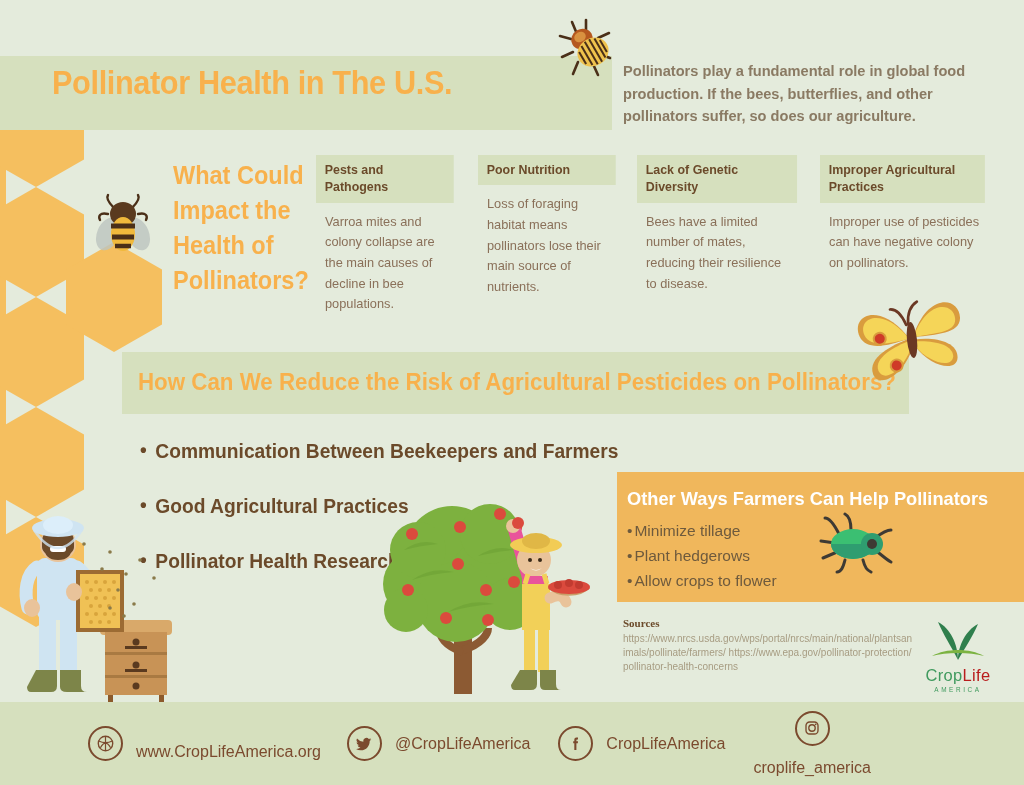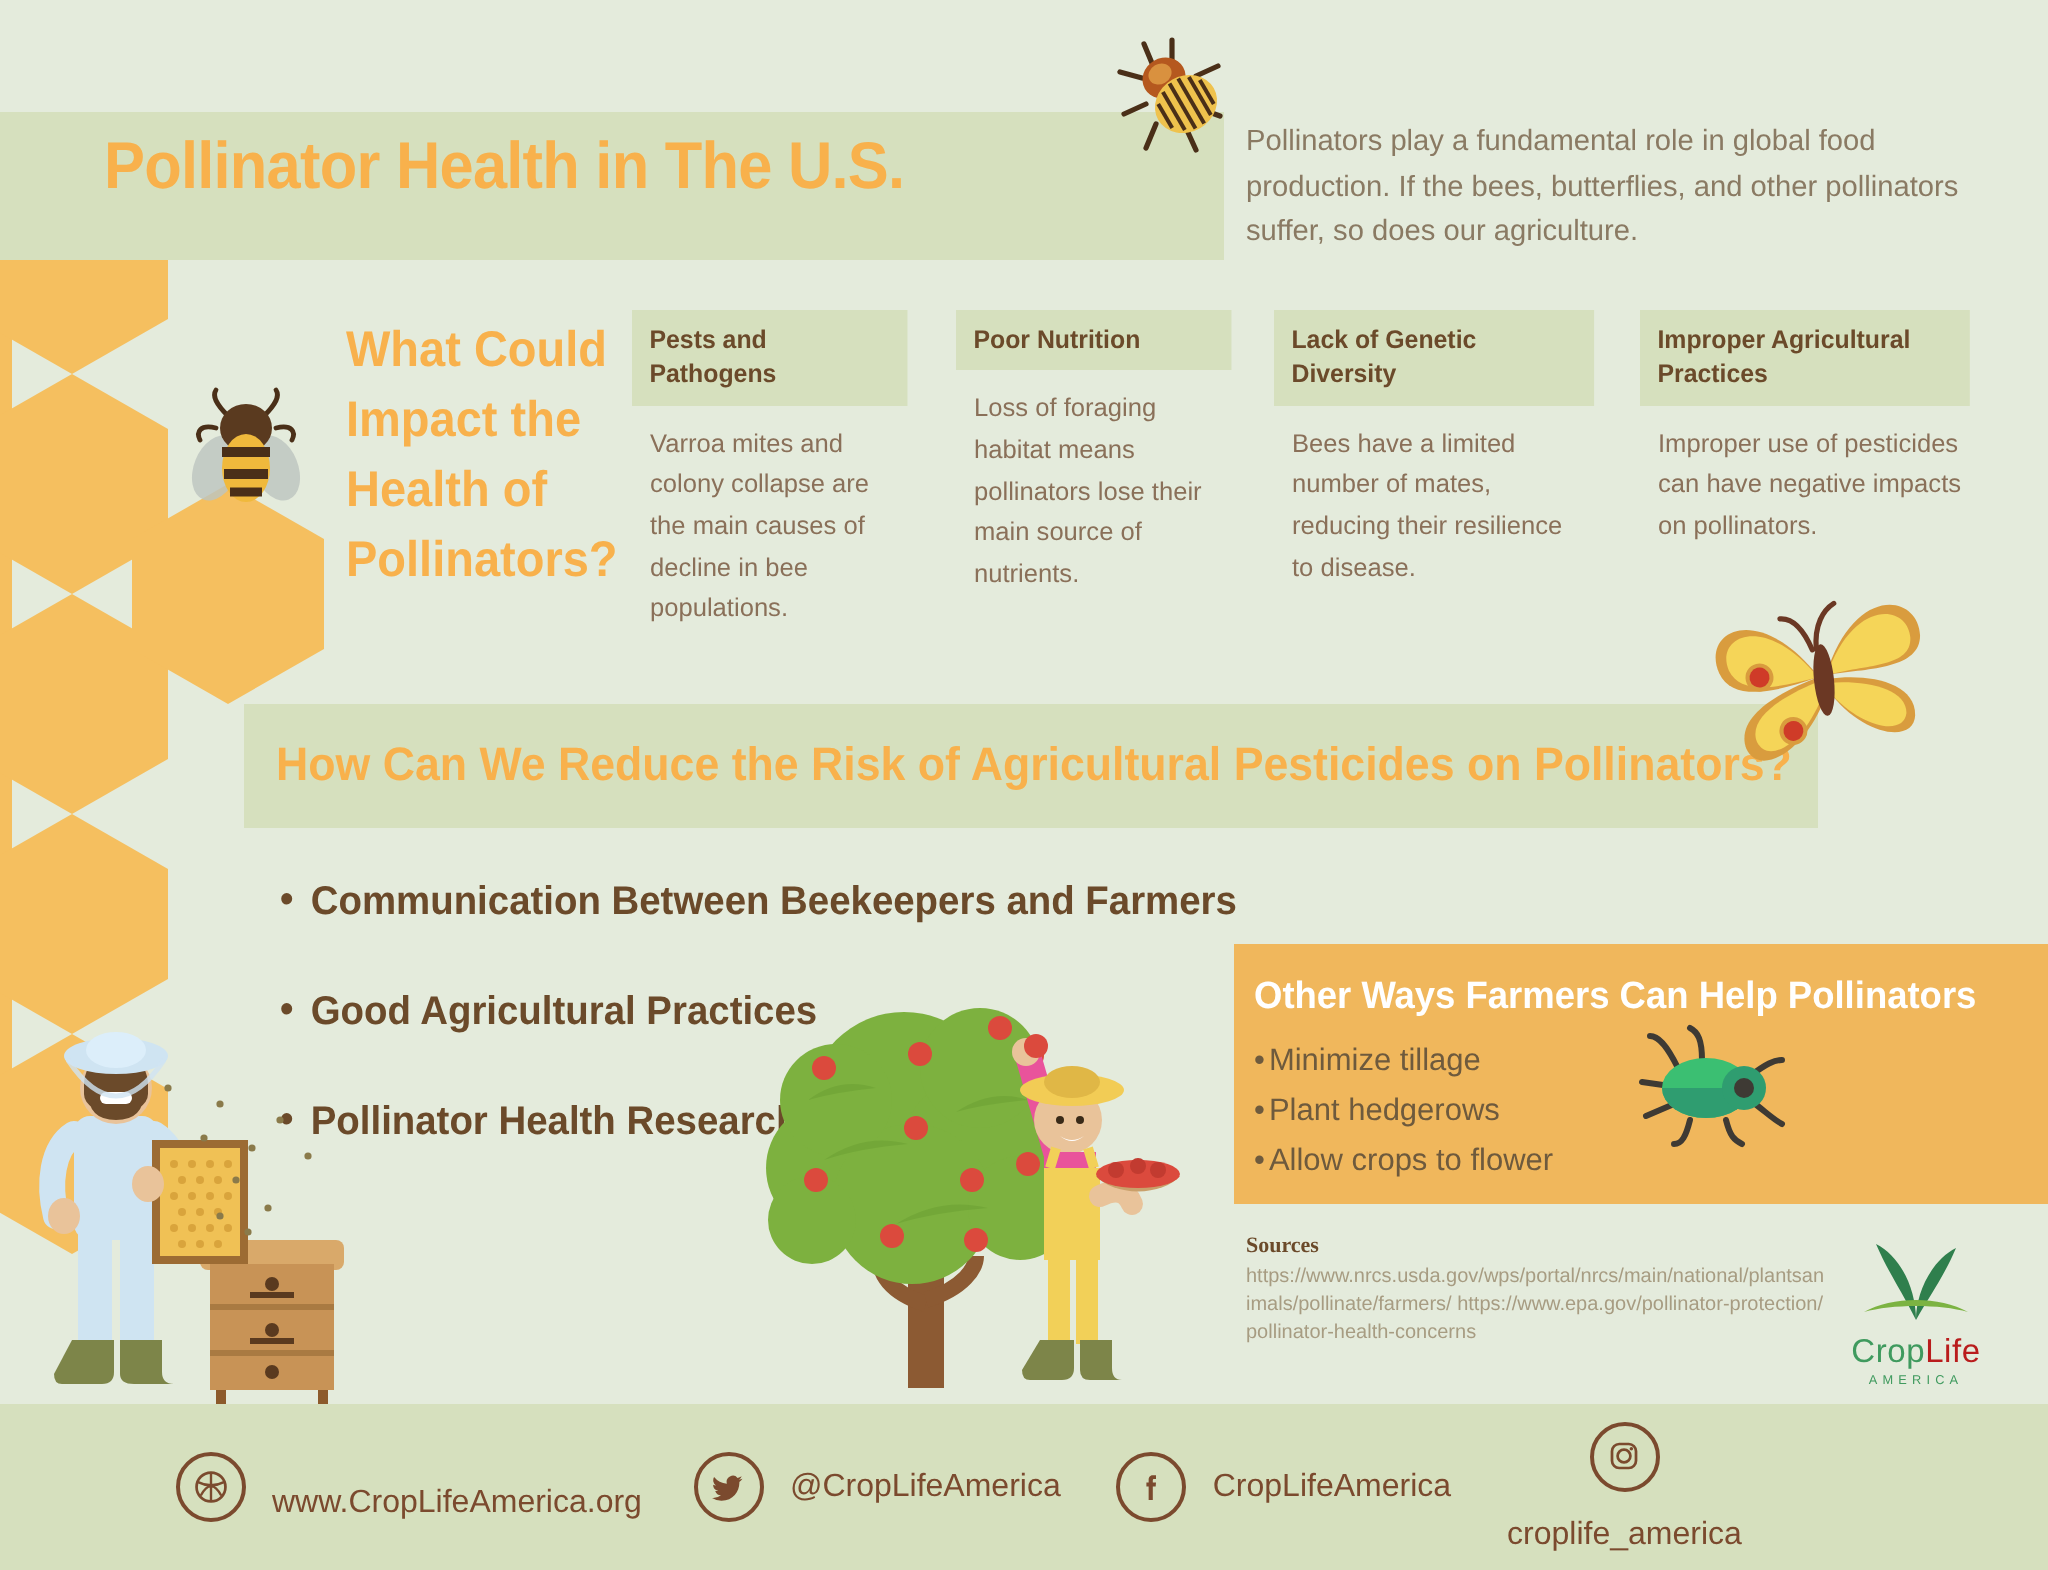--- a/index.html
+++ b/index.html
@@ -18,21 +18,21 @@
        clip-path:polygon(50% 0%,100% 25%,100% 75%,50% 100%,0% 75%,0% 25%);}
 
   
   .title-banner{position:absolute;left:0;top:56px;width:612px;height:74px;background:#d6e0be;z-index:2;}
   .title-text{position:absolute;left:52px;top:64px;z-index:3;
       font-family:"Liberation Sans Narrow","Liberation Sans",sans-serif;
       font-weight:bold;font-size:33px;color:#f8b14c;letter-spacing:-0.4px;
       transform:scaleX(.93);transform-origin:left center;white-space:nowrap;}
 
   .intro{position:absolute;left:623px;top:60px;width:370px;z-index:3;
-      font-size:14.6px;line-height:1.55;color:#8a7a63;}
+      font-size:14.6px;line-height:1.55;color:#8a7a63;font-weight:bold;}
 
   
   .lh{position:absolute;left:173px;top:158px;width:150px;z-index:3;
       font-family:"Liberation Sans Narrow","Liberation Sans",sans-serif;
       font-weight:bold;font-size:25px;line-height:1.4;color:#f8b14c;
       transform:scaleX(.94);transform-origin:left top;}
 
   
   .card{position:absolute;z-index:3;}
   .card .hdr{background:#d6e0be;color:#6b4a2a;font-weight:bold;font-size:12.8px;
@@ -161,21 +161,21 @@
   <div class="card" style="left:316px;top:155px;width:142px;">
     <div class="hdr">Pests and Pathogens</div>
     <div class="bdy">Varroa mites and colony collapse are the main causes of decline in bee populations.</div>
   </div>
   <div class="card" style="left:637px;top:155px;width:165px;">
     <div class="hdr">Lack of Genetic Diversity</div>
     <div class="bdy">Bees have a limited number of mates, reducing their resilience to disease.</div>
   </div>
   <div class="card" style="left:820px;top:155px;width:170px;">
     <div class="hdr">Improper Agricultural Practices</div>
-    <div class="bdy">Improper use of pesticides can have negative impacts on pollinators.</div>
+    <div class="bdy">Improper use of pesticides can have negative colony on pollinators.</div>
   </div>
 
   <svg class="ill" style="left:848px;top:288px;" width="128" height="104" viewBox="0 0 128 104">
     <g transform="rotate(-14 64 52)">
       <path d="M60 46 C40 6 10 14 14 36 C17 52 40 52 60 50 Z" fill="#d99c3e"></path>
       <path d="M60 47 C42 12 16 18 19 36 C22 50 42 50 60 50 Z" fill="#f5d558"></path>
       <path d="M62 50 C44 52 16 58 18 76 C21 92 48 84 64 58 Z" fill="#d99c3e"></path>
       <path d="M62 52 C46 54 22 60 24 74 C27 87 48 80 63 57 Z" fill="#f5d558"></path>
       <path d="M68 46 C92 10 120 22 116 42 C112 58 88 52 68 50 Z" fill="#d99c3e"></path>
       <path d="M68 47 C90 16 114 26 111 42 C108 56 88 50 68 50 Z" fill="#f5d558"></path>

